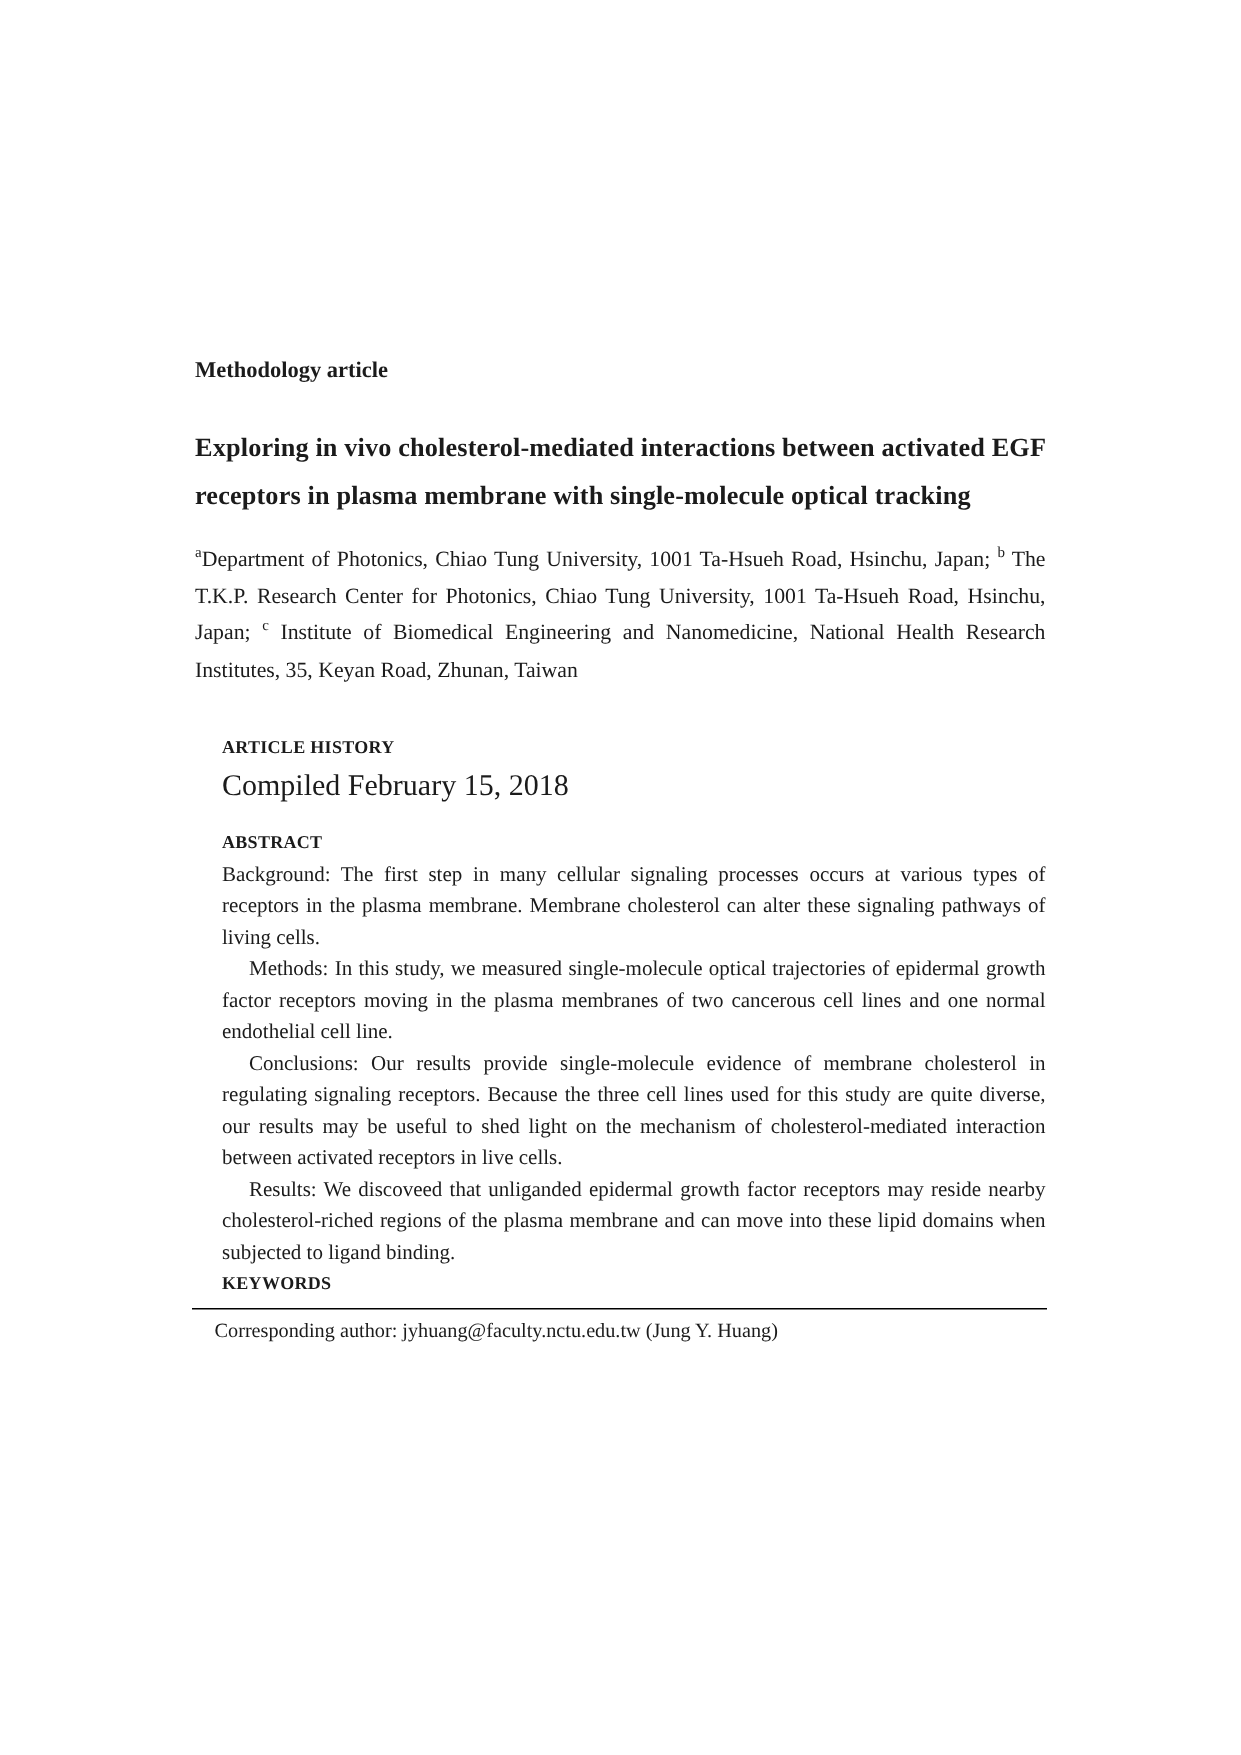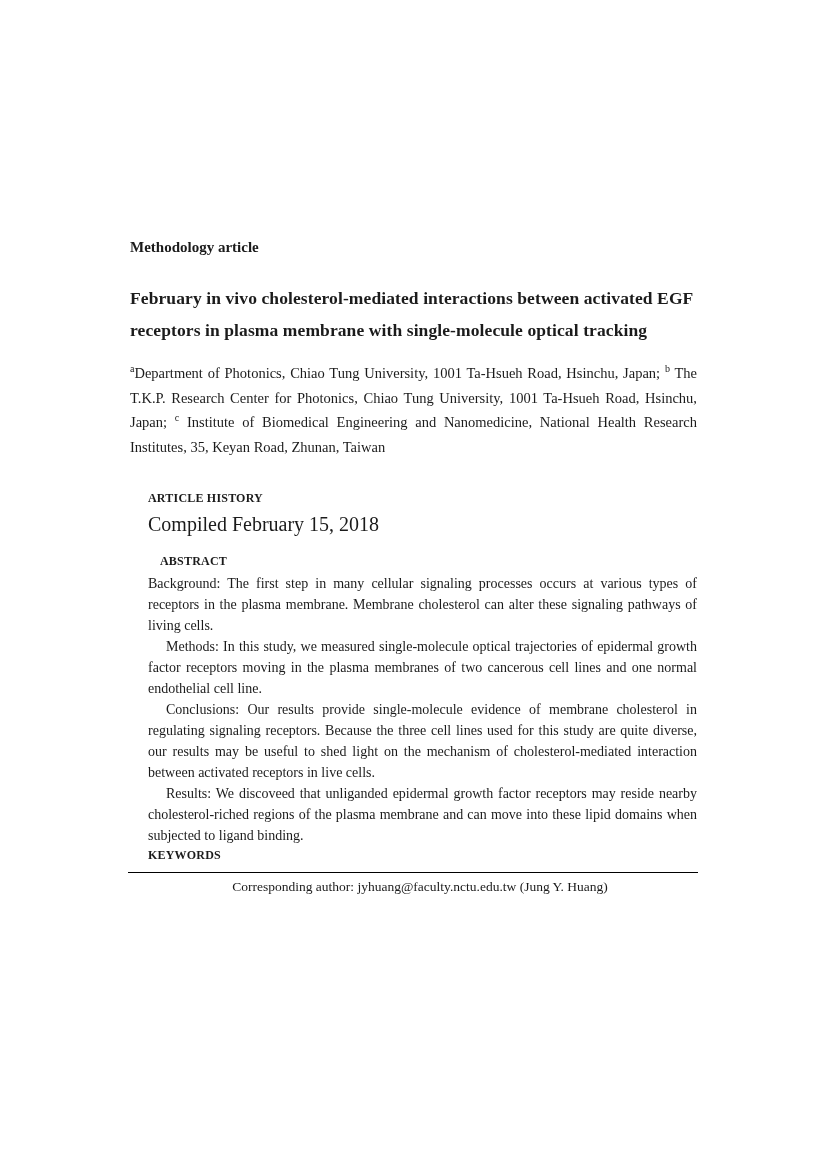--- a/index.html
+++ b/index.html
@@ -71,21 +71,20 @@
     font-weight: 700;
     letter-spacing: 0.2px;
   }
   .history-date {
     margin: 7px 0 0 0;
     font-size: 20px;
     line-height: 19px;
   }
   .abstract-heading {
     margin-top: 18px;
-    margin-left: 12px;
   }
   .abstract-paragraph {
     margin: 0;
     font-size: 14px;
     line-height: 21px;
     text-align: justify;
   }
   .abstract-paragraph.first {
     margin-top: 2px;
   }
@@ -97,32 +96,31 @@
   .footnote-rule {
     border: none;
     border-top: 1.4px solid #000000;
     margin: 7px 0 0 -2px;
     width: 570px;
   }
   .footer-note {
     margin: 5px 0 0 13px;
     font-size: 13.5px;
     line-height: 17px;
-    text-align: center;
   }
 </style>
 </head>
 <body>
 
 <div class="page">
   <main class="content">
 
     <p class="article-type">Methodology article</p>
 
-    <h1 class="paper-title">February in vivo cholesterol-mediated interactions between activated EGF receptors in plasma membrane with single-molecule optical tracking</h1>
+    <h1 class="paper-title">Exploring in vivo cholesterol-mediated interactions between activated EGF receptors in plasma membrane with single-molecule optical tracking</h1>
 
 
     <p class="affiliations"><sup>a</sup><span>Department of Photonics, Chiao Tung University, 1001 Ta-Hsueh Road, Hsinchu, Japan; </span><sup>b</sup><span> The T.K.P. Research Center for Photonics, Chiao Tung University, 1001 Ta-Hsueh Road, Hsinchu, Japan; </span><sup>c</sup><span> Institute of Biomedical Engineering and Nanomedicine, National Health Research Institutes, 35, Keyan Road, Zhunan, Taiwan</span></p>
 
     <section class="abstract-block">
       <h2 class="section-heading">ARTICLE HISTORY</h2>
       <p class="history-date">Compiled February 15, 2018</p>
 
       <h2 class="section-heading abstract-heading">ABSTRACT</h2>
       <p class="abstract-paragraph first">Background: The first step in many cellular signaling processes occurs at various types of receptors in the plasma membrane. Membrane cholesterol can alter these signaling pathways of living cells.</p>

